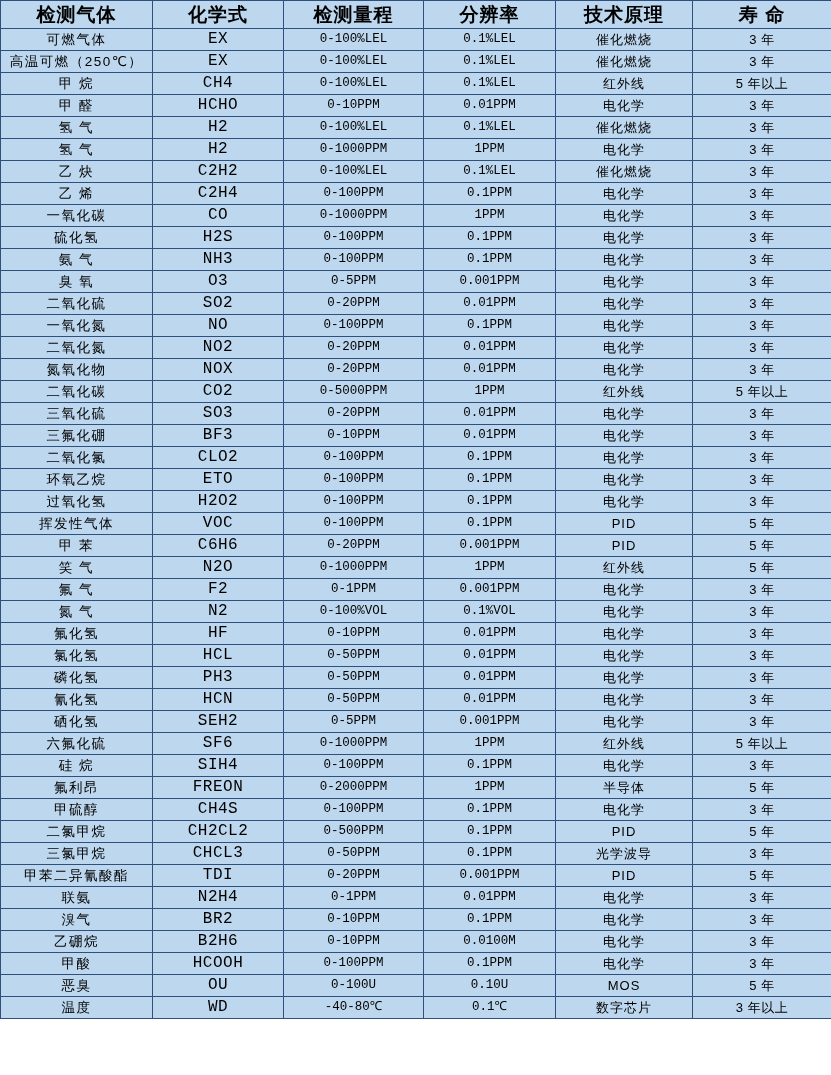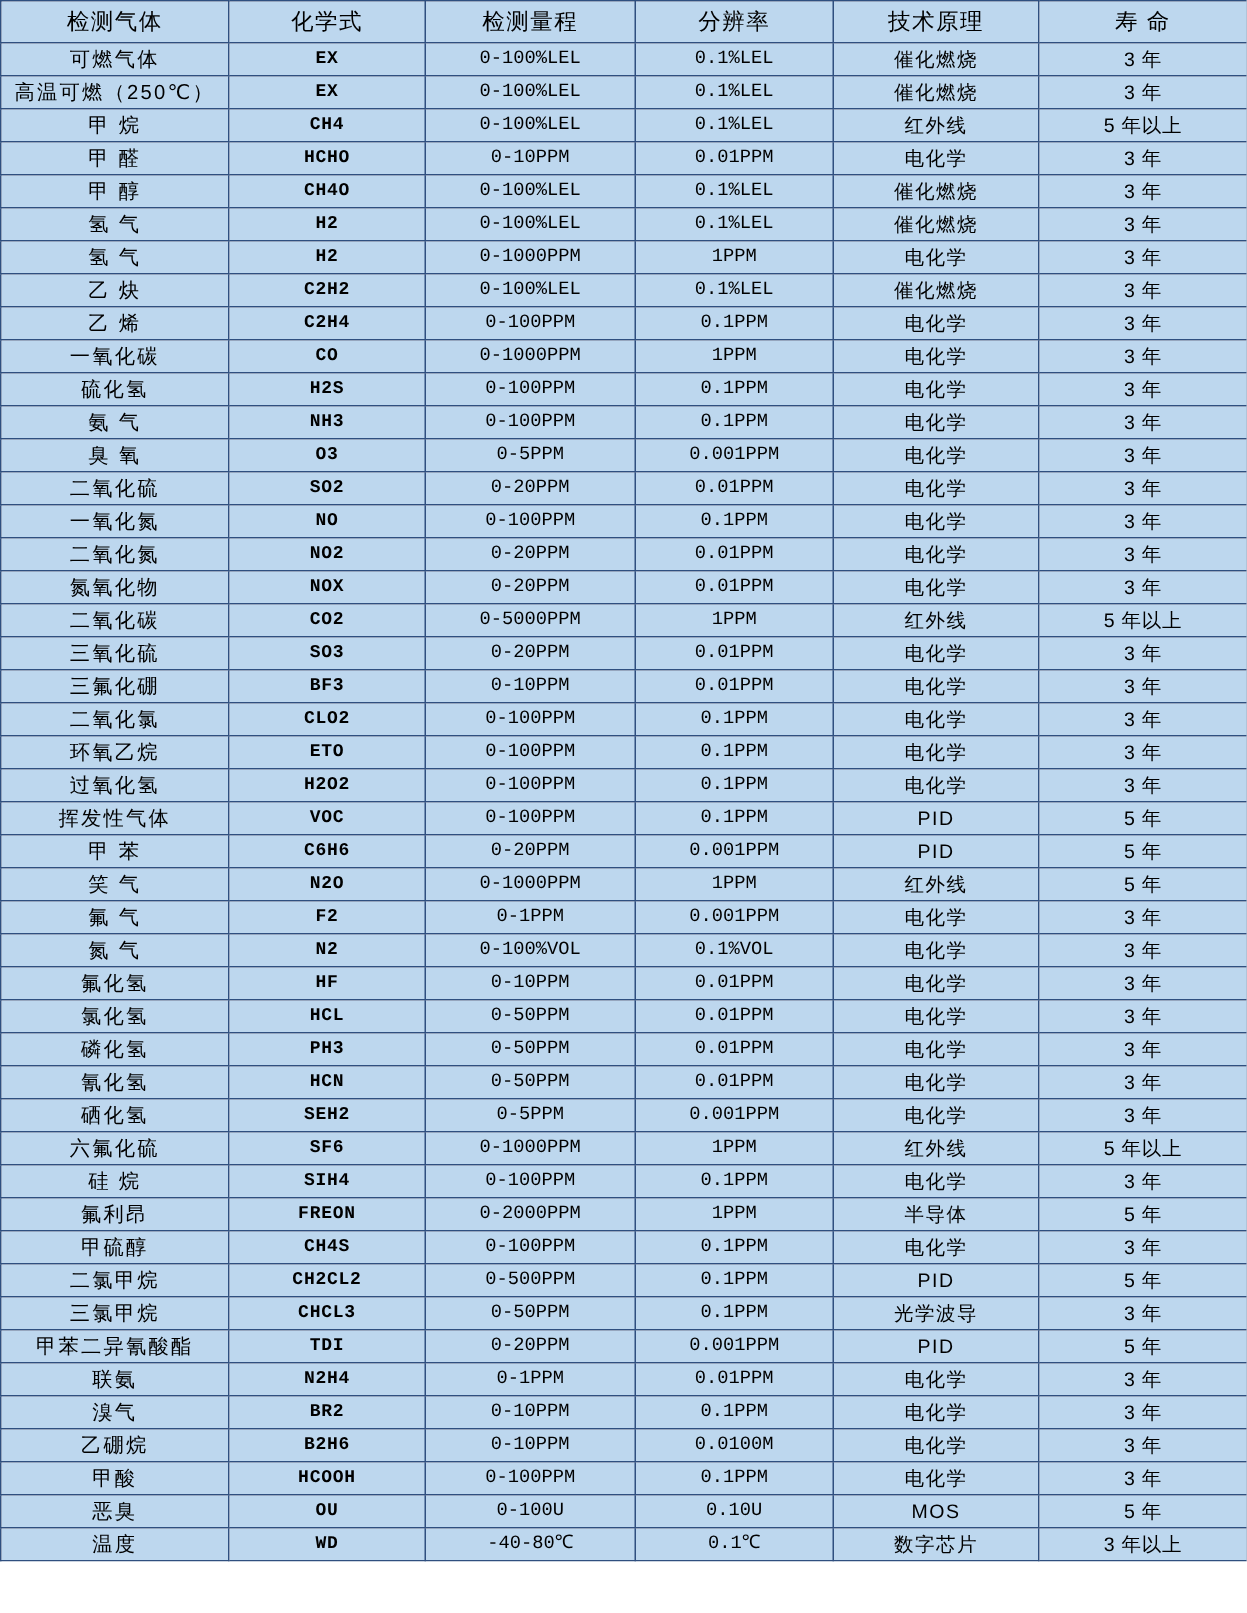--- a/index.html
+++ b/index.html
@@ -25,36 +25,35 @@
     background: #bdd7ee;
     height: 21px;
     line-height: 19px;
     padding: 0;
     overflow: hidden;
     white-space: nowrap;
   }
   table.gas-table thead th {
     height: 27px;
     line-height: 25px;
-    font-size: 15px;
-    font-weight: normal;
+    font-size: 19px;
+    font-weight: bold;
     letter-spacing: 1px;
   }
   table.gas-table tbody td {
     font-size: 13px;
   }
   table.gas-table tbody td.col-gas {
     font-size: 13.5px;
     letter-spacing: 1.5px;
   }
   table.gas-table tbody td.col-formula {
     font-family: "Liberation Mono", "DejaVu Sans Mono", monospace;
-    font-size: 12px;
+    font-size: 16px;
     letter-spacing: 0.5px;
-    font-weight: bold;
   }
   table.gas-table tbody td.col-range,
   table.gas-table tbody td.col-res {
     font-family: "Liberation Mono", "DejaVu Sans Mono", monospace;
     font-size: 12.5px;
   }
   table.gas-table tbody td.col-principle {
     font-size: 13px;
     letter-spacing: 1px;
   }
@@ -119,28 +118,20 @@
       </tr>
       <tr>
         <td class="col-gas">甲 醛</td>
         <td class="col-formula">HCHO</td>
         <td class="col-range">0-10PPM</td>
         <td class="col-res">0.01PPM</td>
         <td class="col-principle">电化学</td>
         <td class="col-life">3 年</td>
       </tr>
       <tr>
-        <td class="col-gas">甲 醇</td>
-        <td class="col-formula">CH4O</td>
-        <td class="col-range">0-100%LEL</td>
-        <td class="col-res">0.1%LEL</td>
-        <td class="col-principle">催化燃烧</td>
-        <td class="col-life">3 年</td>
-      </tr>
-      <tr>
         <td class="col-gas">氢 气</td>
         <td class="col-formula">H2</td>
         <td class="col-range">0-100%LEL</td>
         <td class="col-res">0.1%LEL</td>
         <td class="col-principle">催化燃烧</td>
         <td class="col-life">3 年</td>
       </tr>
       <tr>
         <td class="col-gas">氢 气</td>
         <td class="col-formula">H2</td>

